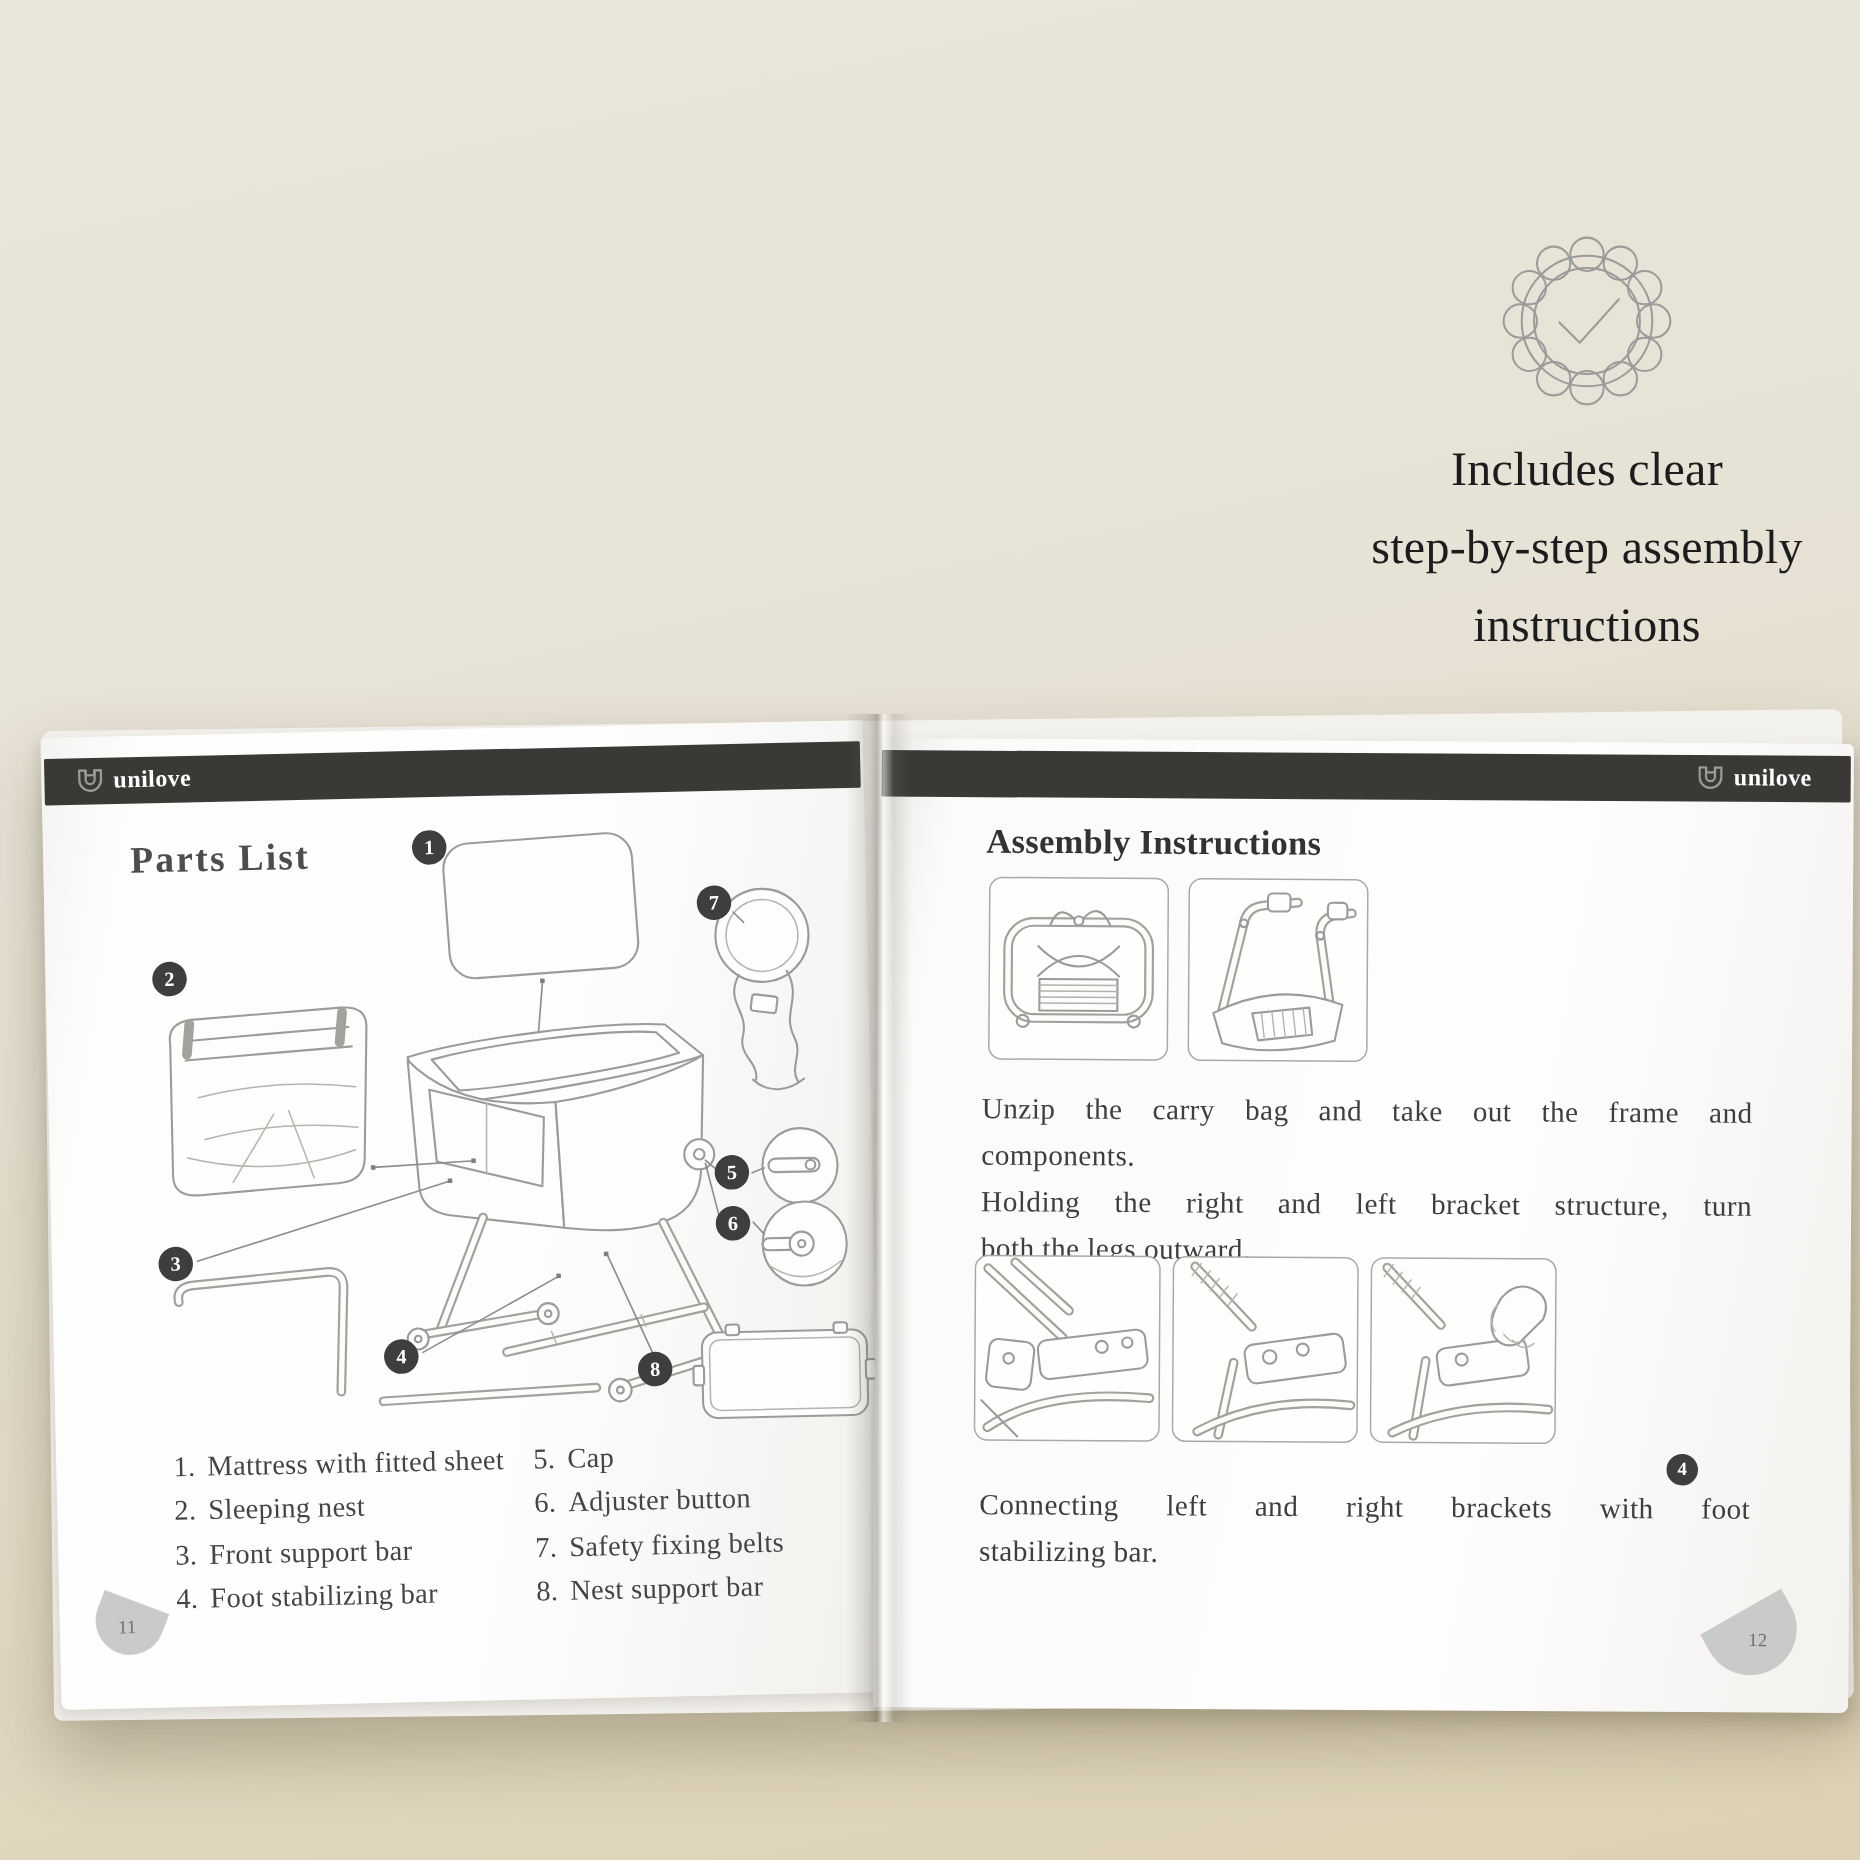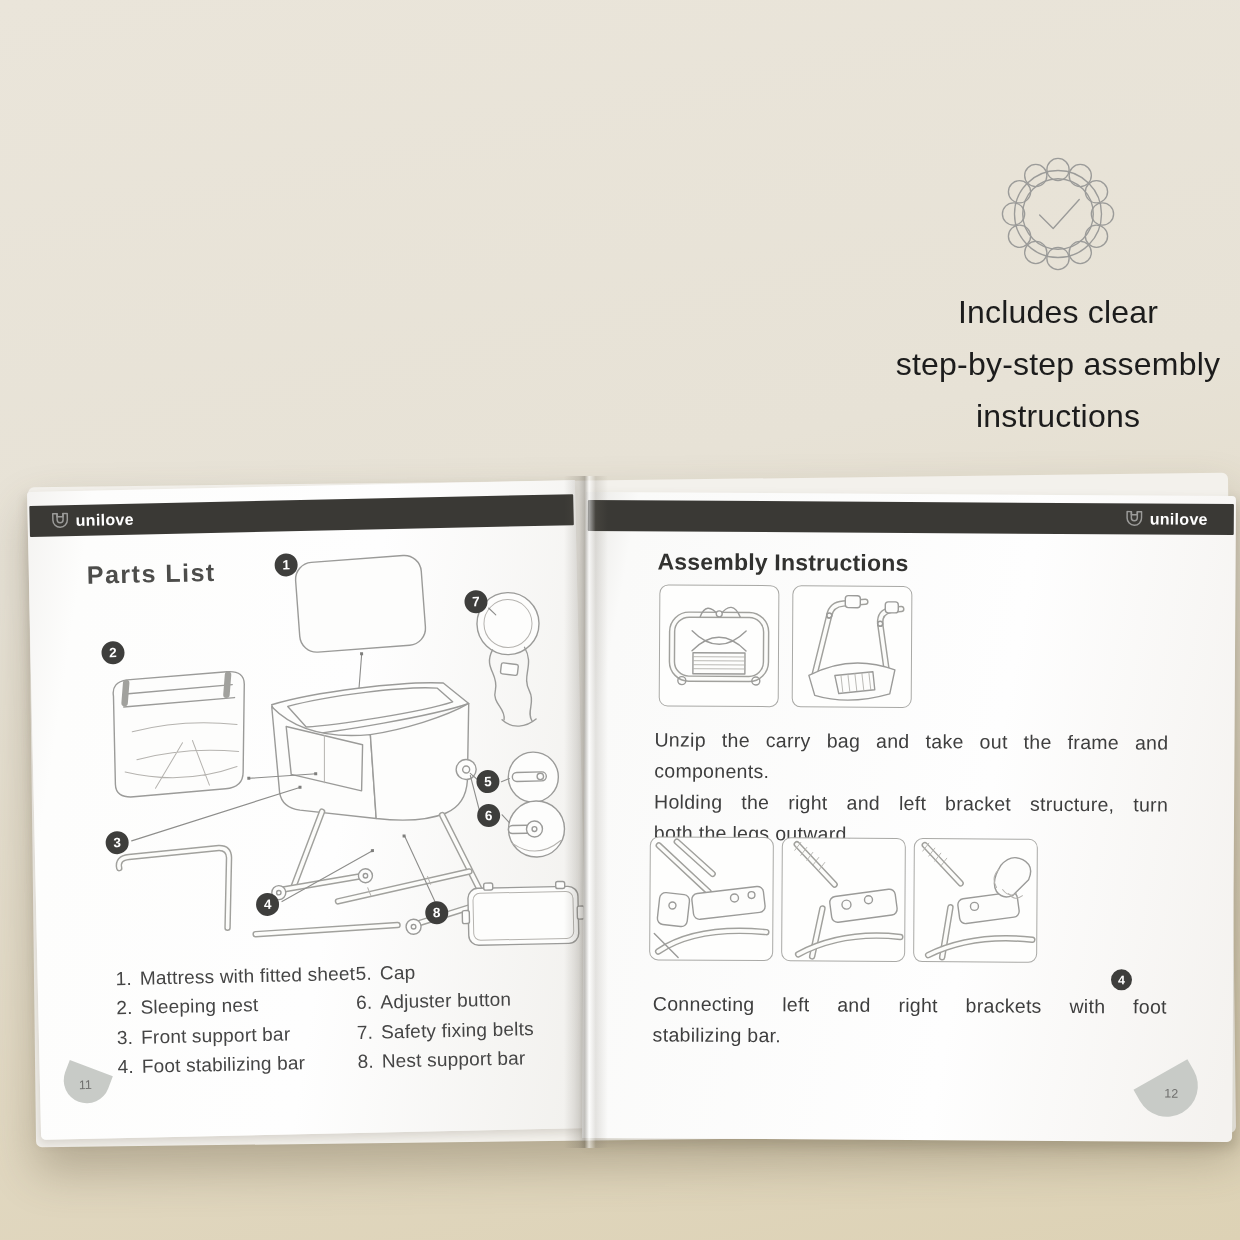--- a/index.html
+++ b/index.html
@@ -1,18 +1,18 @@
 <!DOCTYPE html>
 <html><head>
 <meta charset="utf-8">
 <style>
   html,body{margin:0;padding:0;}
   .scene{position:relative;width:1240px;height:1240px;overflow:hidden;
     background:linear-gradient(168deg,#eae5da 0%,#e7e2d6 40%,#e1d8c2 74%,#ddd2b5 100%);
-    font-family:Liberation Sans, sans-serif;}
+    font-family:Liberation Serif, serif;}
 
   
   .promo{position:absolute;left:868px;top:156px;width:380px;text-align:center;}
   .seal{display:block;margin:0 auto 14px auto;}
   .promo-line{font-size:32px;line-height:52px;color:#1c1c1c;letter-spacing:.2px;}
 
   
   .book{position:absolute;left:28px;top:464px;width:1210px;height:700px;}
   .stack{position:absolute;left:4px;top:16px;width:1200px;height:660px;background:#f3f1ec;
     border-radius:6px;transform:rotate(-.7deg);box-shadow:0 24px 46px rgba(88,76,52,.33);}

